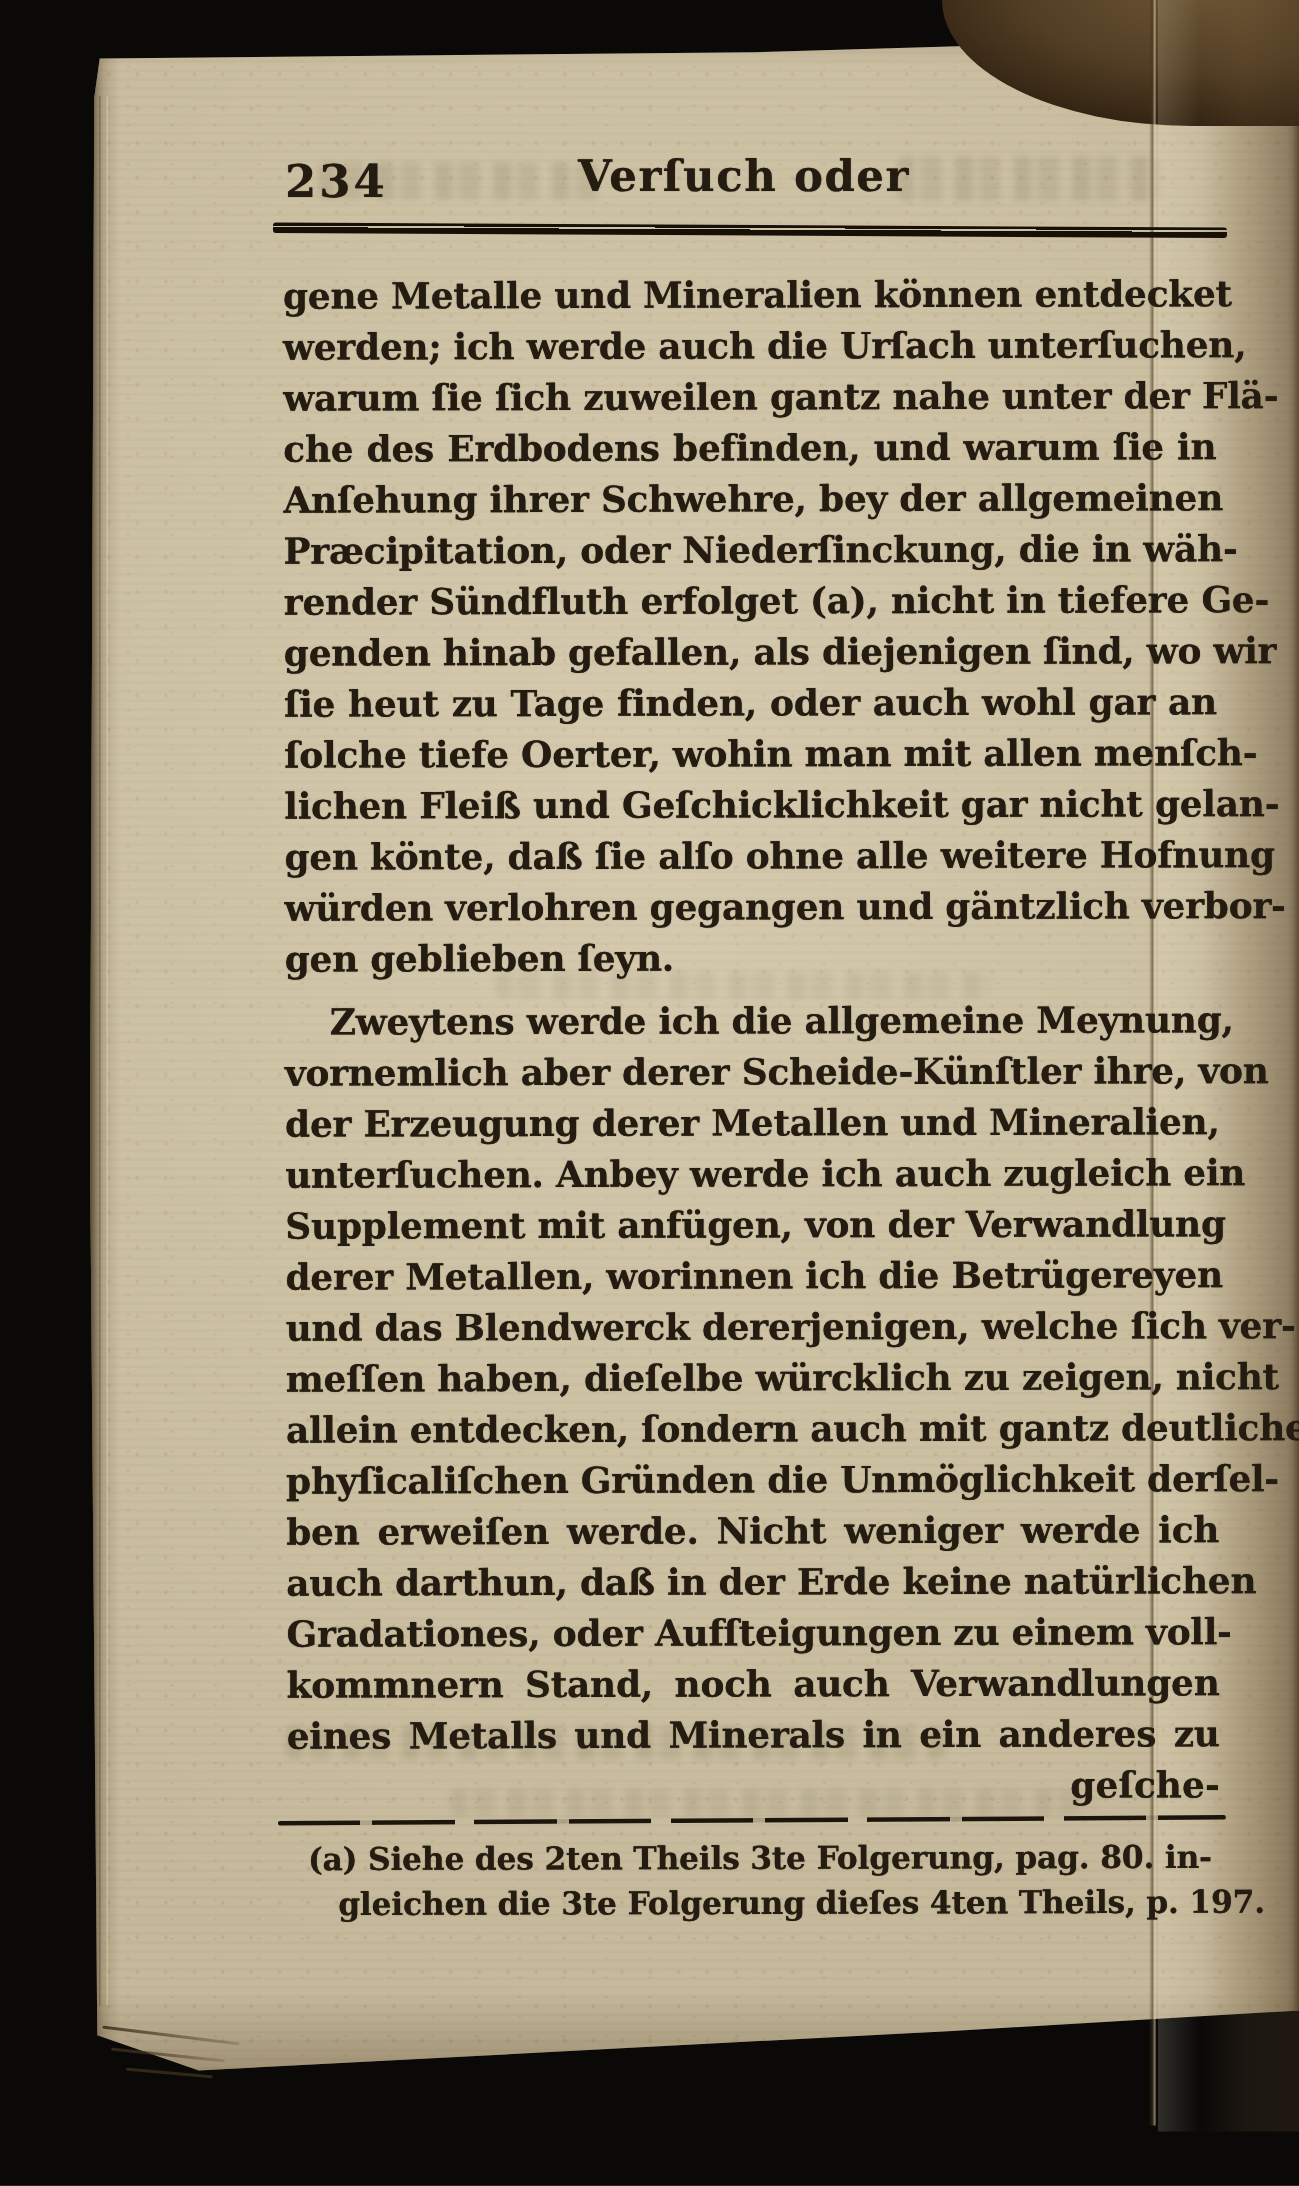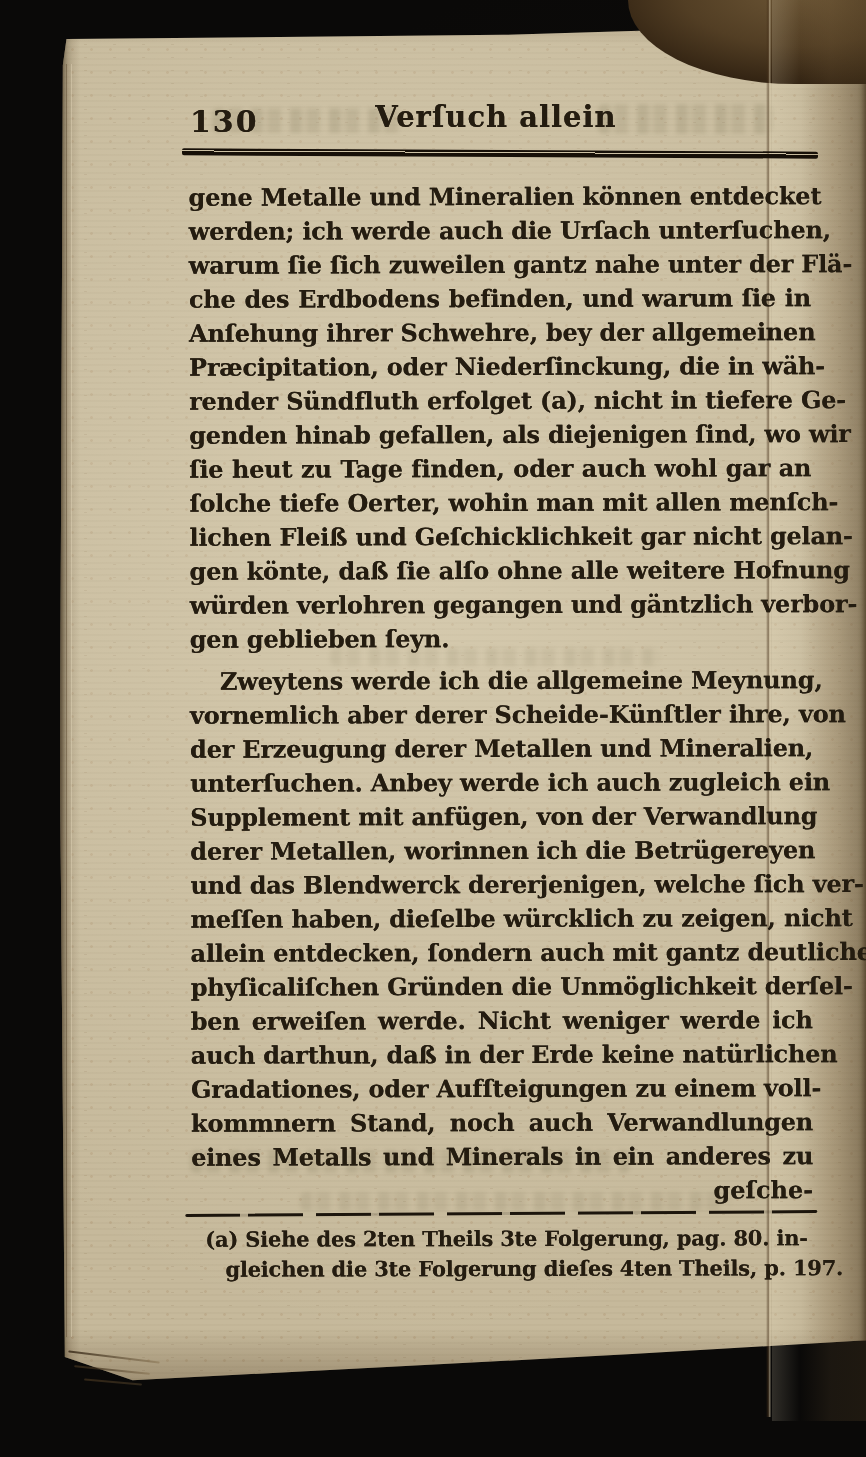--- a/index.html
+++ b/index.html
@@ -95,22 +95,22 @@
   <div class="edge-d edge-d2"></div>
   <div class="edge-d edge-d3"></div>
 
   <div class="smudge sm1"></div>
   <div class="smudge sm2"></div>
   <div class="smudge sm3"></div>
   <div class="smudge sm4"></div>
   <div class="smudge sm5"></div>
 
   <div class="header-row ink">
-    <span class="pageno">130</span>
-    <span class="running-header">Verſuch allein</span>
+    <span class="pageno">234</span>
+    <span class="running-header">Verſuch oder</span>
   </div>
   <div class="header-rule"></div>
 
   <div class="text-block ink">
     <div id="para1" class="para1">
         <div class="line">gene Metalle und Mineralien können entdecket</div>
         <div class="line">werden; ich werde auch die Urſach unterſuchen,</div>
         <div class="line">warum ſie ſich zuweilen gantz nahe unter der Flä-</div>
         <div class="line">che des Erdbodens befinden, und warum ſie in</div>
         <div class="line">Anſehung ihrer Schwehre, bey der allgemeinen</div>

